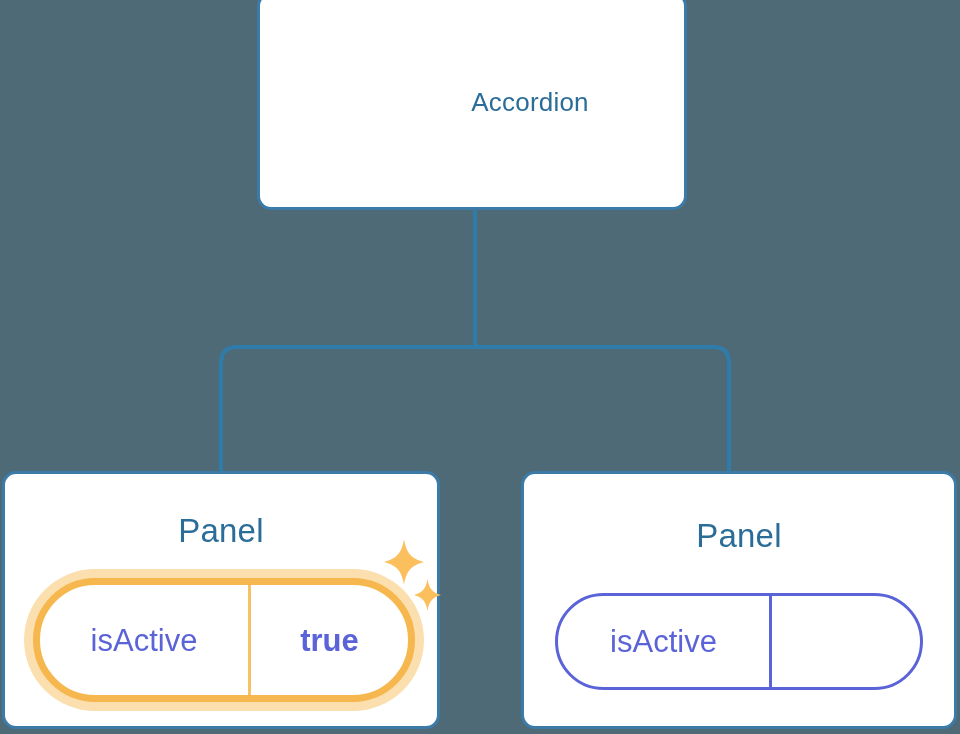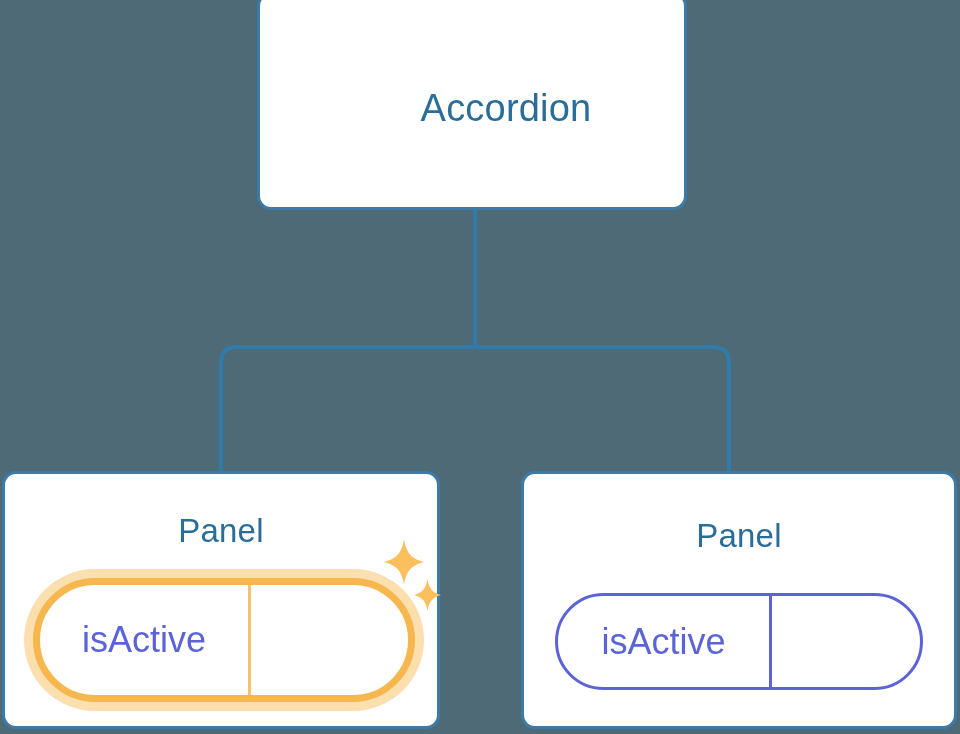--- a/index.html
+++ b/index.html
@@ -89,21 +89,21 @@
     background: #ffffff;
     overflow: hidden;
   }
 
   .prop-key,
   .prop-val {
     display: flex;
     align-items: center;
     justify-content: center;
     color: #5b63d8;
-    font-size: 36px;
+    font-size: 31px;
     line-height: 1;
     white-space: nowrap;
     box-sizing: border-box;
   }
 
   .prop-val {
     font-weight: 700;
   }
 
   
@@ -159,27 +159,28 @@
 <div id="stage">
 
   <svg id="connectors" viewBox="0 0 960 734" width="960" height="734" aria-hidden="true">
 
     <path d="M 475 210 L 475 347" fill="none" stroke="#2f7cab" stroke-width="4" stroke-linecap="butt"></path>
 
     <path d="M 221 471 L 221 363 Q 221 347 237 347 L 713 347 Q 729 347 729 363 L 729 471" fill="none" stroke="#2f7cab" stroke-width="4" stroke-linejoin="round"></path>
   </svg>
 
   <div id="root-card" class="node-card"></div>
-  <div class="node-title" style="top:88px; left:257px; width:498px; font-size:38px;">Accordion</div>
+  <div class="node-title" style="top:88px; left:257px; width:498px; font-size:26px;padding-left:24px;">Accordion</div>
 
   <div id="panel-left-card" class="node-card"></div>
   <div class="node-title" style="top:513px; left:2px; width:438px; font-size:33px;">Panel</div>
 
   <div id="pill-left" class="prop-pill">
     <span class="prop-key">isActive</span>
+    <span class="prop-val">true</span>
   </div>
 
   <div id="sparkle-group">
     <svg class="sparkle" style="left:0px; top:0px;" width="42" height="46" viewBox="0 0 42 46" aria-hidden="true">
       <path d="M21 0 C23.2 13.6 27.6 19.3 41 23 C27.6 26.7 23.2 32.4 21 46 C18.8 32.4 14.4 26.7 1 23 C14.4 19.3 18.8 13.6 21 0 Z" fill="#fbbf5e"></path>
     </svg>
     <svg class="sparkle" style="left:30px; top:40px;" width="29" height="32" viewBox="0 0 29 32" aria-hidden="true">
       <path d="M14.5 0 C16 9.4 19.1 13.4 28 16 C19.1 18.6 16 22.6 14.5 32 C13 22.6 9.9 18.6 1 16 C9.9 13.4 13 9.4 14.5 0 Z" fill="#fbbf5e"></path>
     </svg>
   </div>

